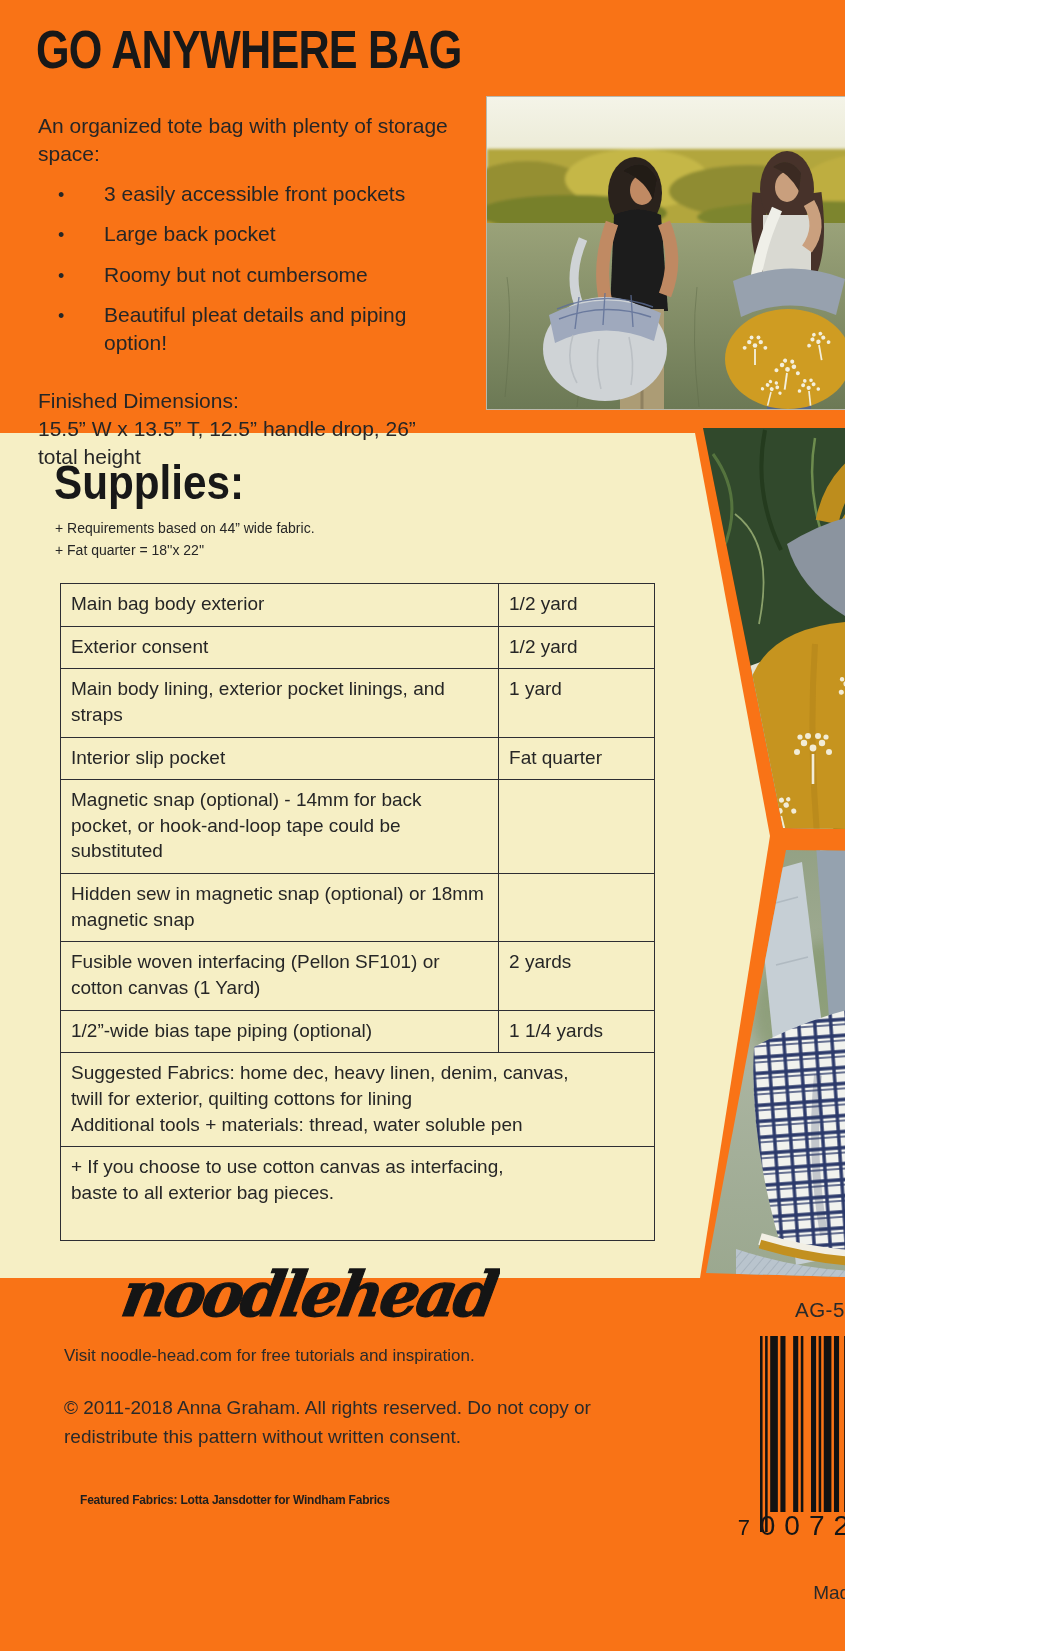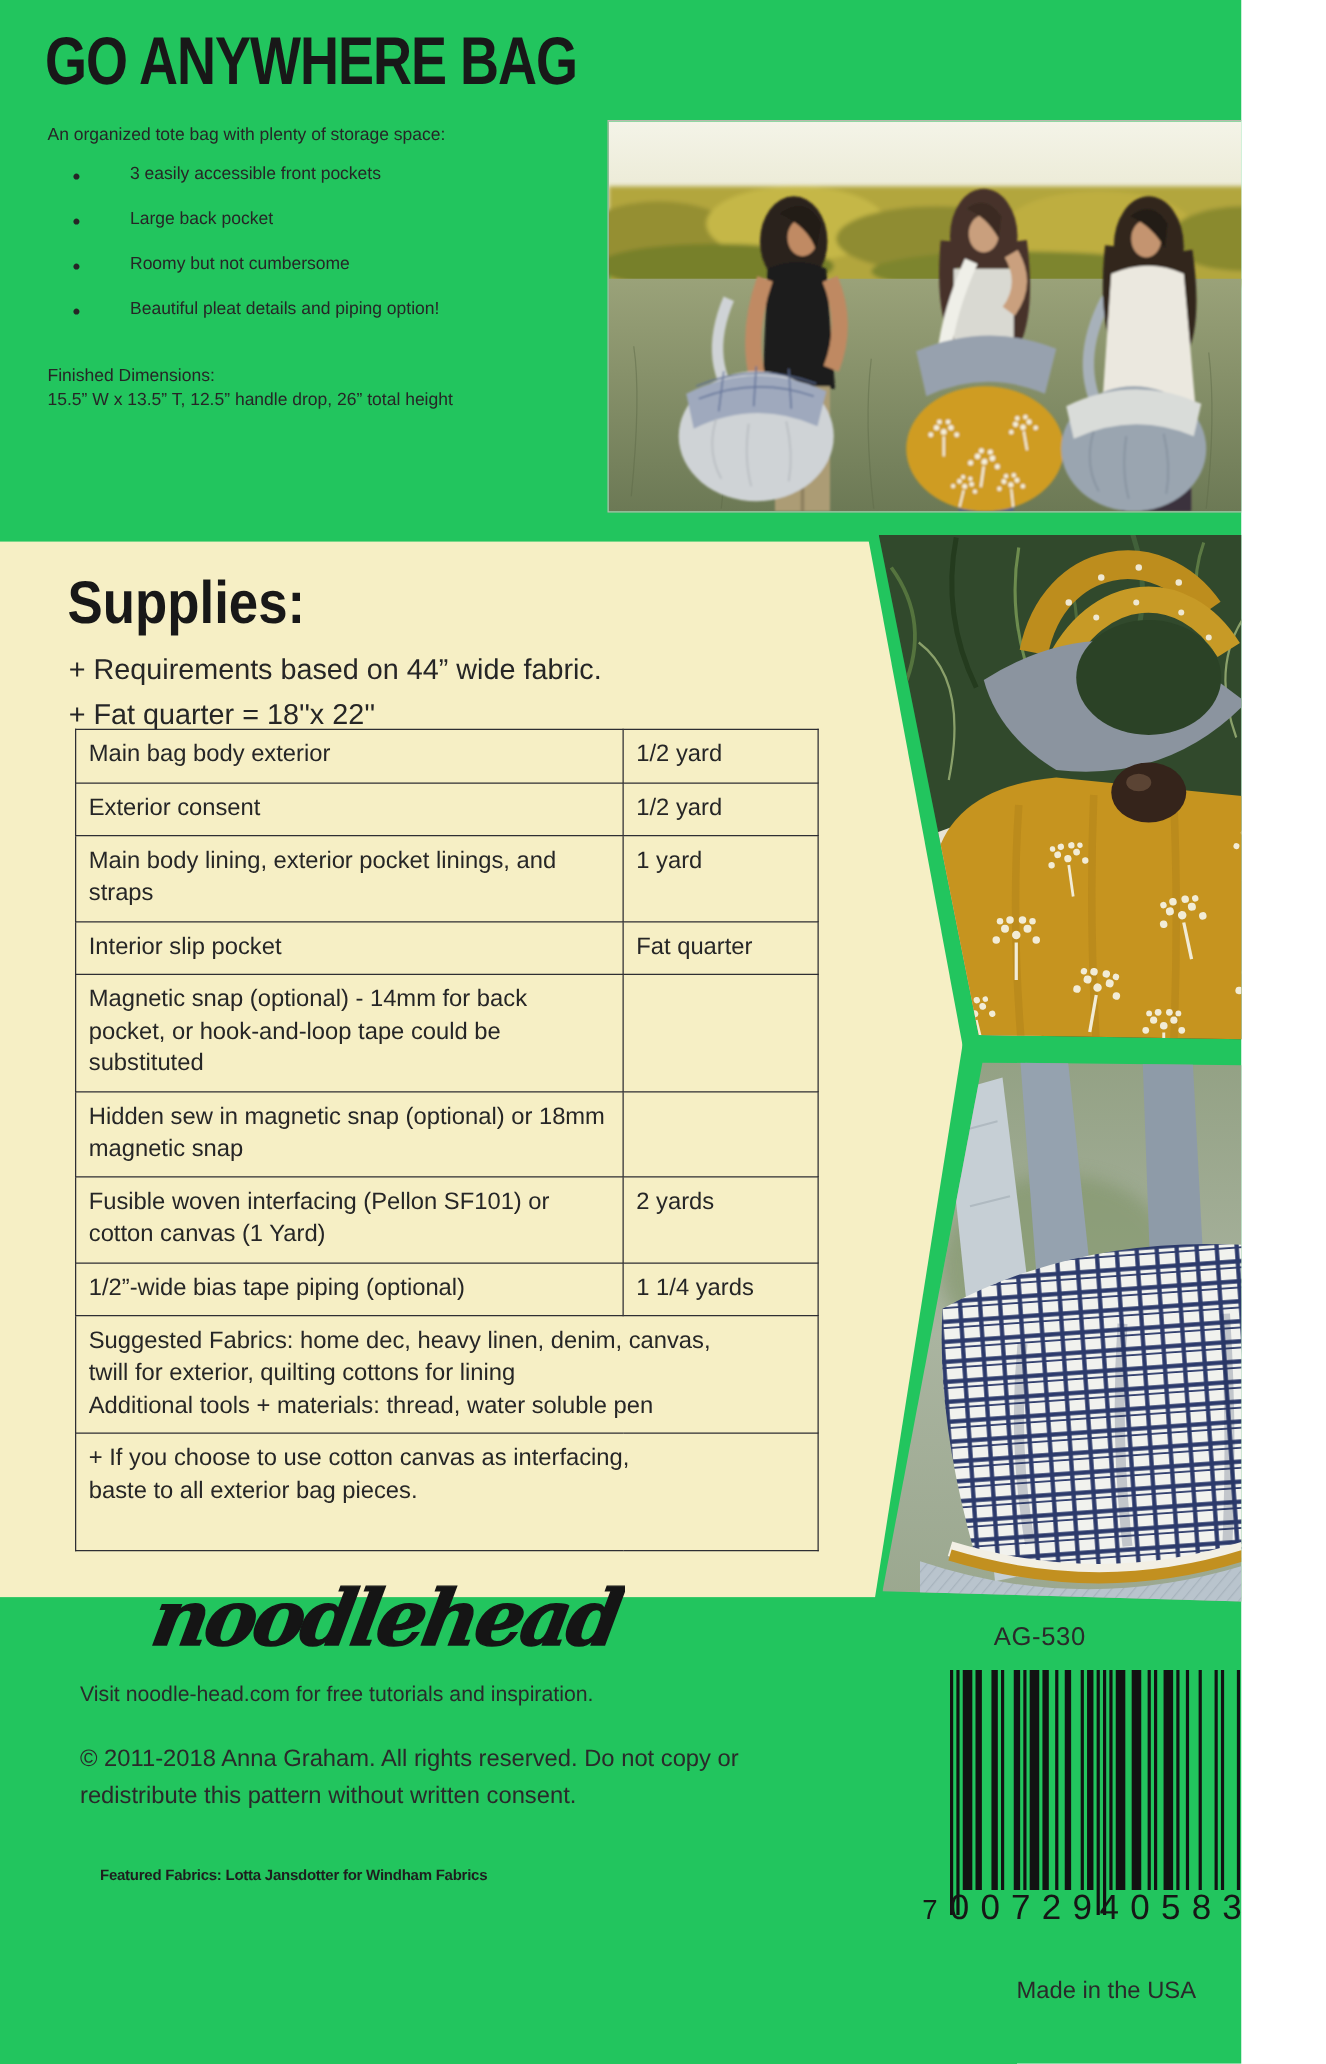--- a/index.html
+++ b/index.html
@@ -1,46 +1,46 @@
 <!DOCTYPE html>
 <html><head>
 <meta charset="utf-8">
 <style>
   html,body{margin:0;padding:0;background:#ffffff;}
-  #page{position:relative;width:993px;height:1651px;background:#22c55e;overflow:hidden;
+  #page{position:relative;width:845px;height:1651px;background:#f97316;overflow:hidden;
         font-family:"Liberation Sans", sans-serif;color:#222;text-decoration:underline;}
 
   
   .cream-panel{position:absolute;left:0;top:433px;width:1061px;height:845px;background:#f6efc5;
       clip-path:polygon(0 0,695px 0,770px 403px,700px 845px,0 845px);}
 
   
   .title{position:absolute;left:36px;top:18px;margin:0;font-size:54px;font-weight:800;
       letter-spacing:-1px;color:#181818;transform:scaleX(.80);transform-origin:left top;white-space:nowrap;}
-  .intro{position:absolute;left:38px;top:98px;width:428px;font-size:14px;line-height:1.34;color:#262626;}
+  .intro{position:absolute;left:38px;top:112px;width:428px;font-size:21px;line-height:1.34;color:#262626;}
   .intro p{margin:0 0 2px 0;}
   .features{list-style:none;margin:2px 0 0 0;padding:0;}
   .features li{display:flex;margin:12px;}
   .features .dot{width:46px;flex:0 0 46px;padding-left:8px;}
   .features .dot::before{content:"•";font-size:18px;}
   .dims{margin-top:30px;width:400px;}
 
   
   .photo{position:absolute;overflow:hidden;}
   .photo svg{display:block;}
   .top-photo{left:486px;top:96px;width:543px;height:312px;border:1px solid #b9b9ad;}
   .mid-photo{left:695px;top:424px;width:350px;height:412px;
       clip-path:polygon(8px 4px,343px 4px,337px 408px,88px 404px);}
   .bot-photo{left:698px;top:845px;width:363px;height:442px;
       clip-path:polygon(88px 5px,363px 8px,363px 438px,8px 428px);}
 
   
   .supplies-h{position:absolute;left:54px;top:455px;margin:0;font-size:48px;font-weight:800;
       color:#181818;transform:scaleX(.88);transform-origin:left top;white-space:nowrap;}
-  .notes{position:absolute;left:55px;top:518px;font-size:23px;line-height:1.55;color:#262626;}
+  .notes{position:absolute;left:55px;top:518px;font-size:14px;line-height:1.55;color:#262626;}
   .supplies-table{position:absolute;left:60px;top:583px;width:595px;border-collapse:collapse;
       font-size:19px;line-height:1.35;color:#262626;}
   .supplies-table td{border:1.6px solid #2e2e33;vertical-align:top;padding:7px 10px 9px 10px;}
   .supplies-table td.item{width:452px;}
   .supplies-table td.amt{width:143px;}
   .supplies-table td.notecell div{max-width:520px;}
   .supplies-table td.notecell .nw{max-width:480px;}
   .supplies-table tr.lastrow td{padding-bottom:34px;}
 
   

